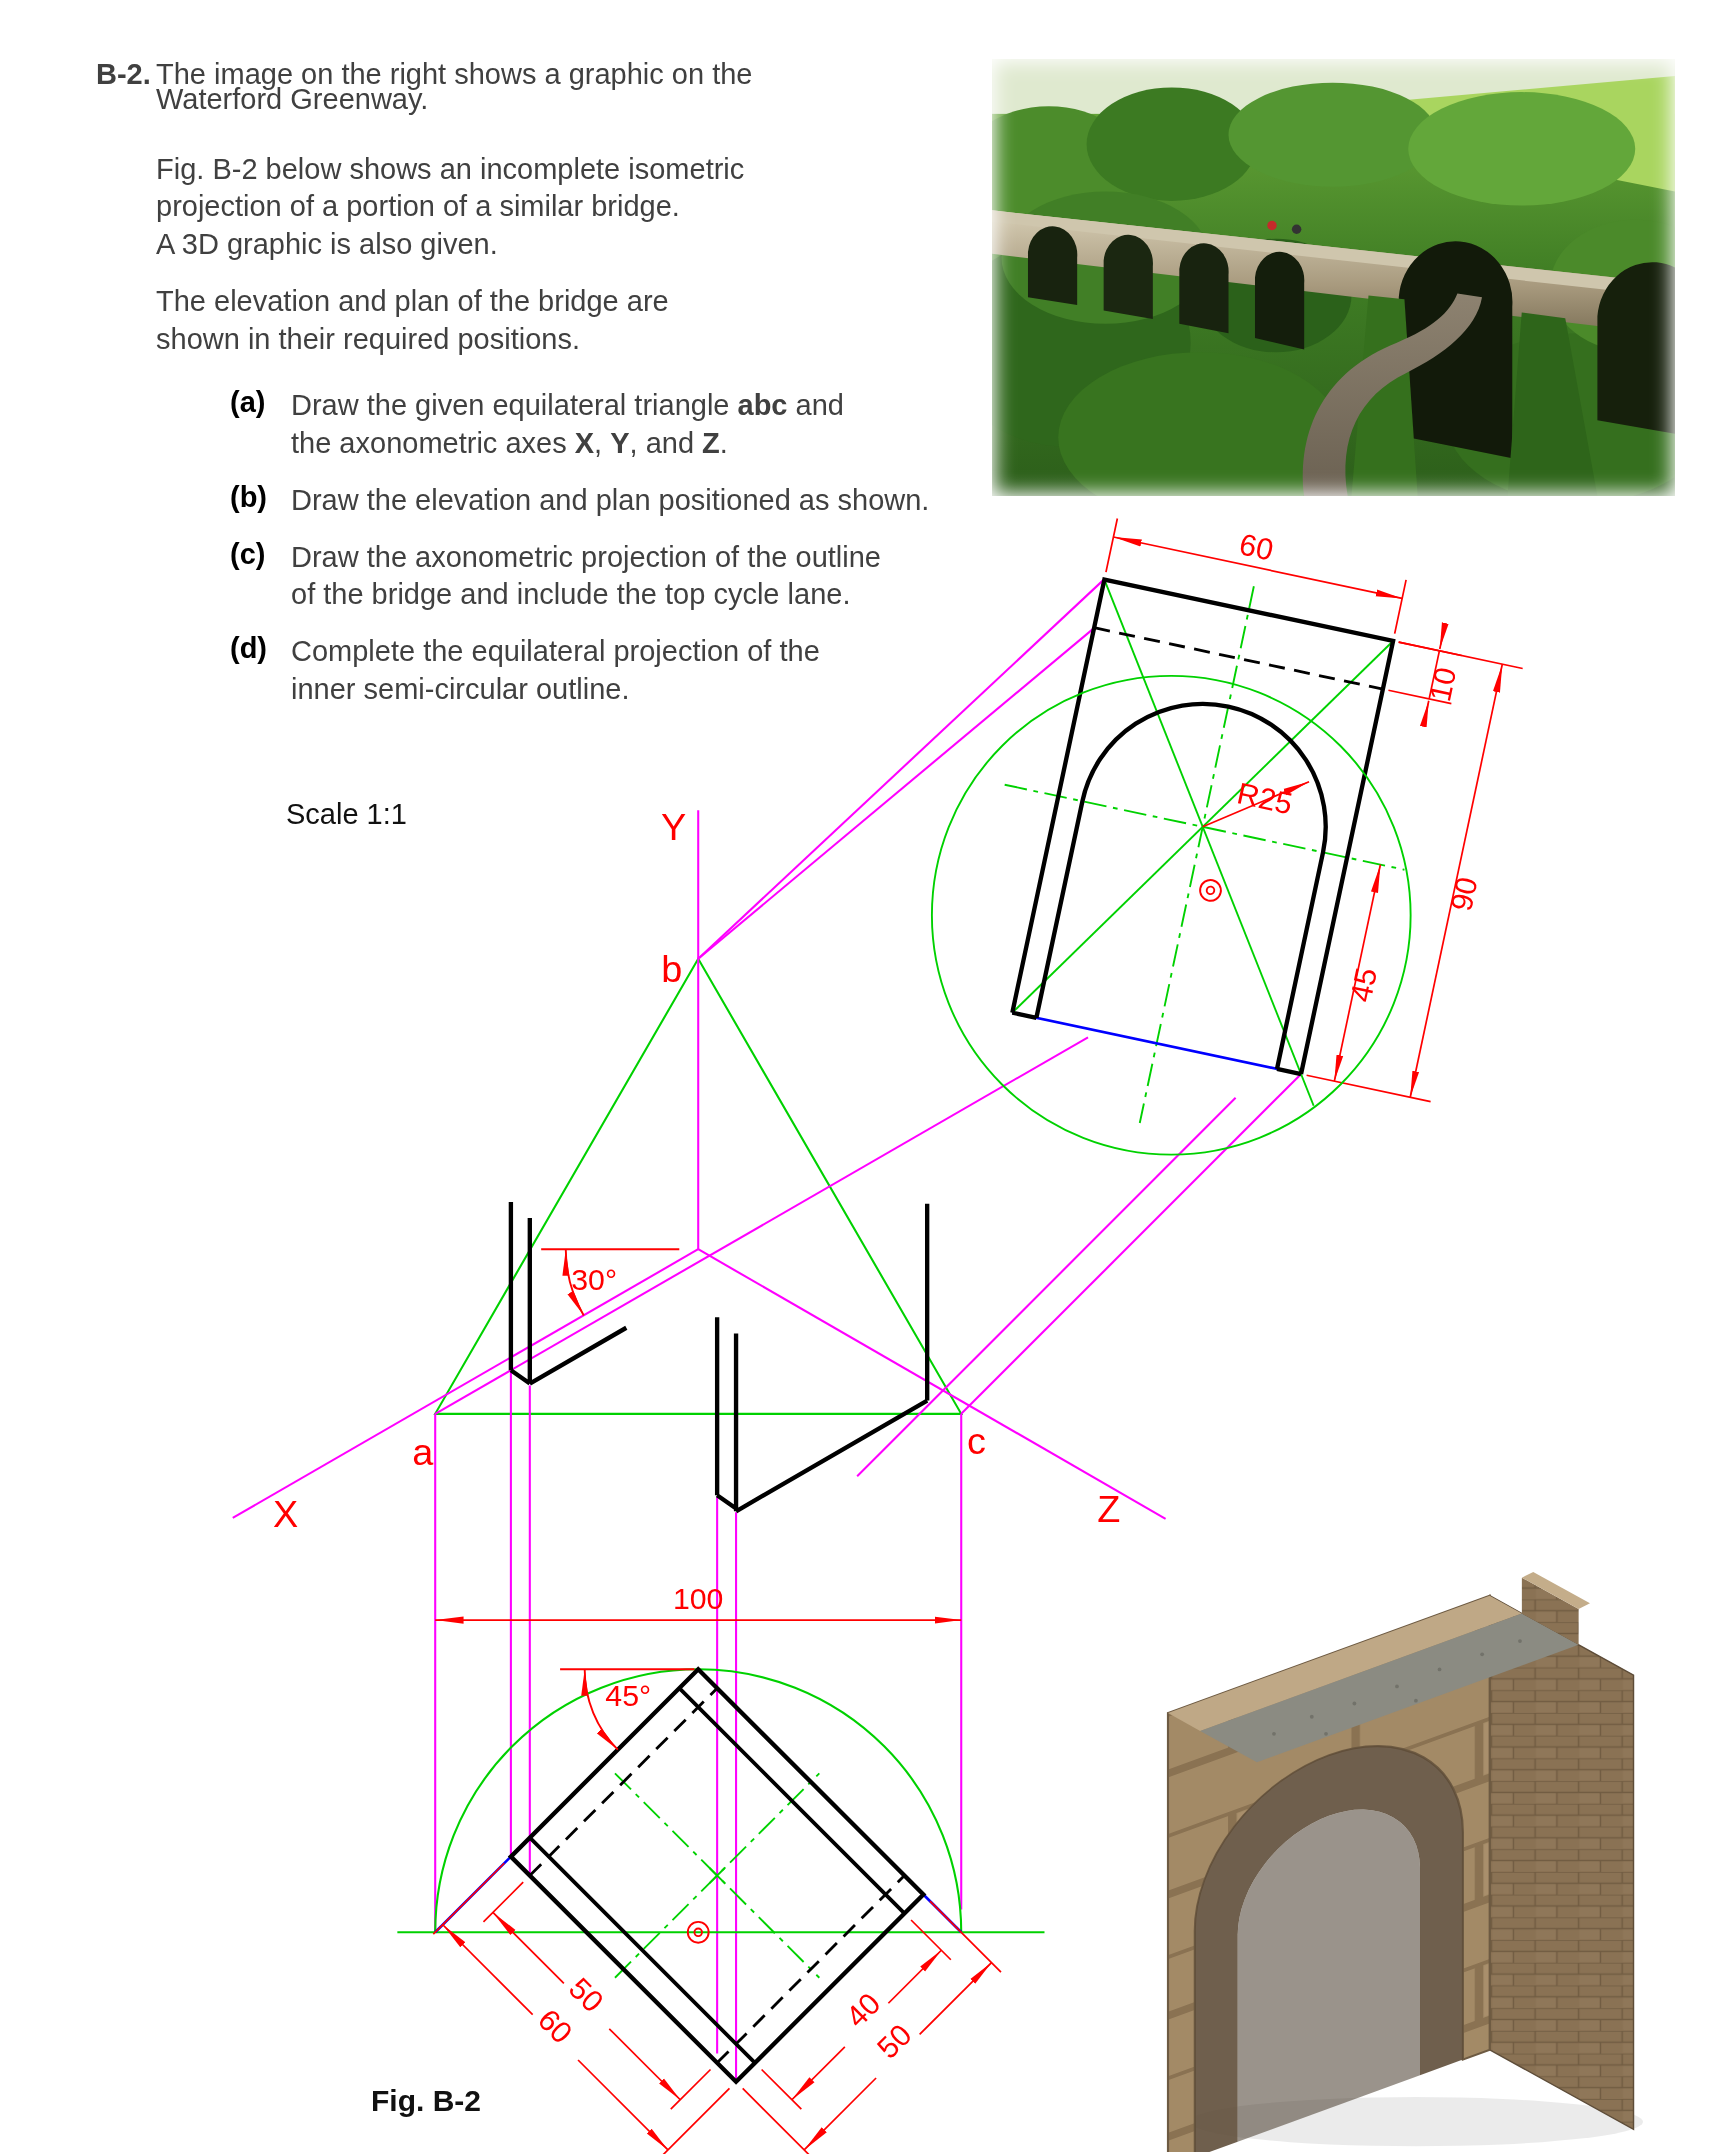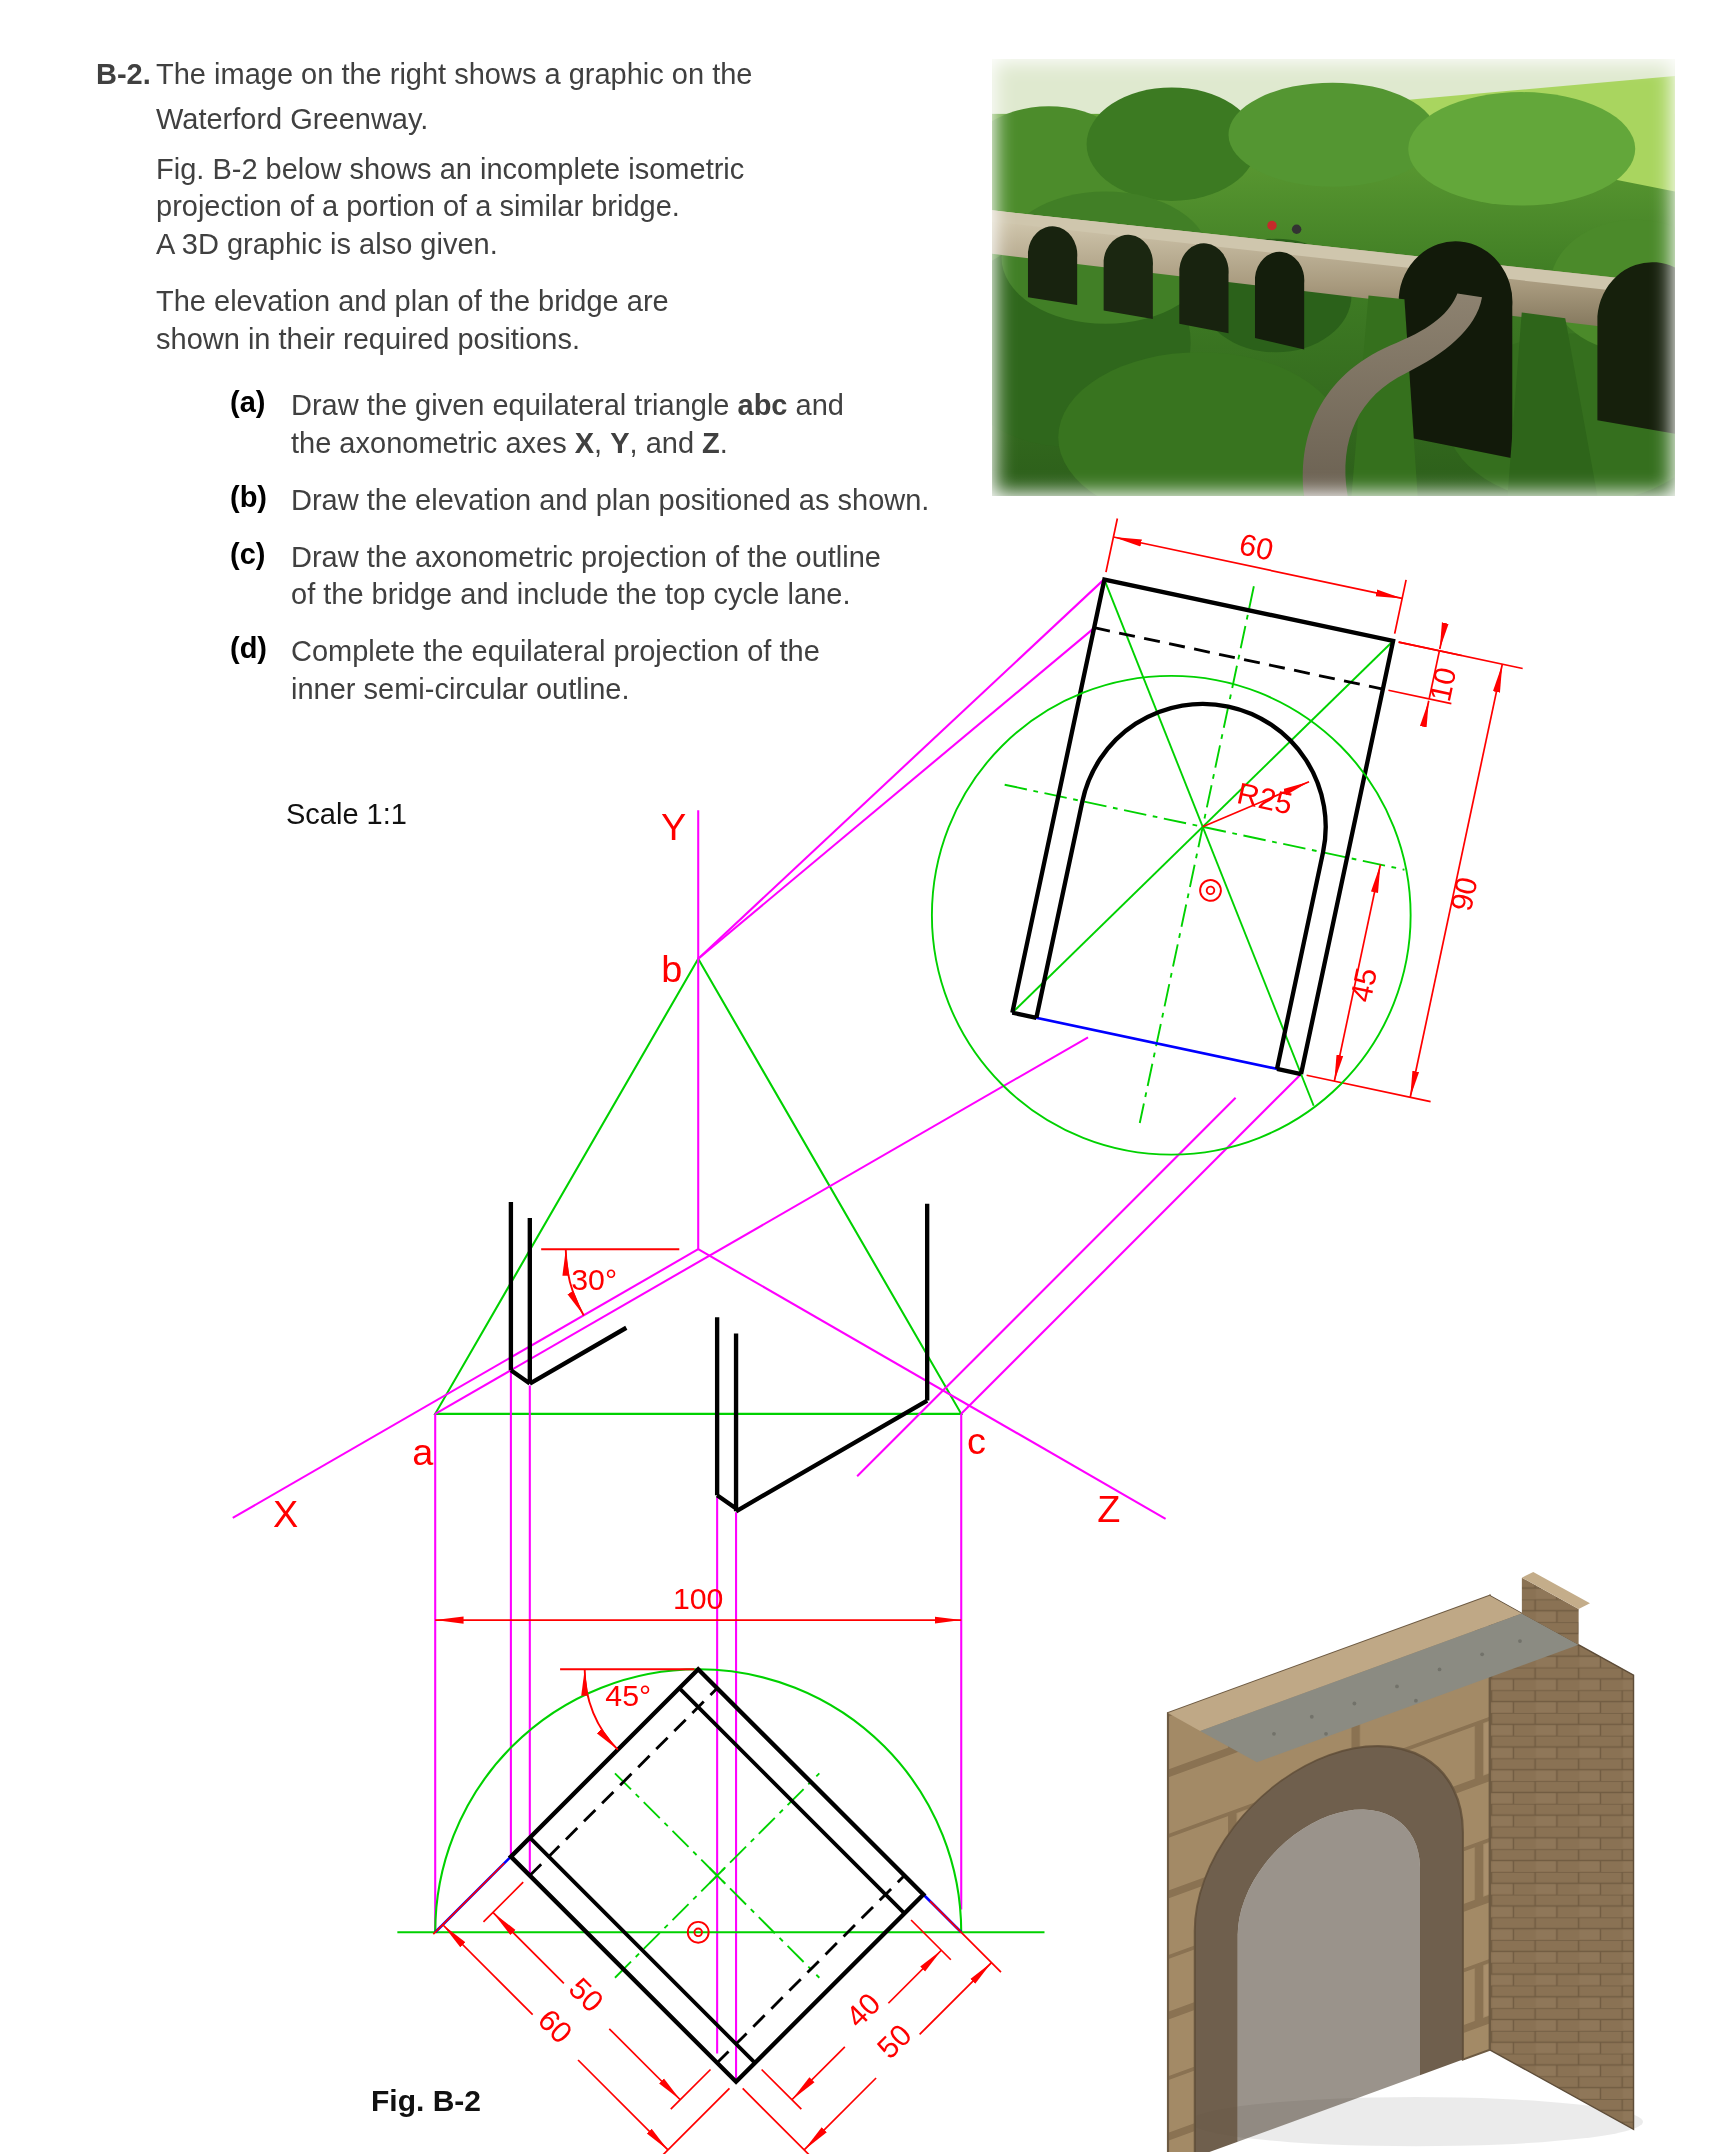--- a/index.html
+++ b/index.html
@@ -15,21 +15,21 @@
   .redlab{fill:#ff0000;font-size:40px;}
   .dimlab{fill:#ff0000;font-size:32px;}
   .mid{text-anchor:middle;}
 </style>
 </head>
 <body>
 
 <div>
   <div class="qline bold" style="left:96px;top:55px">B-2.</div>
   <div class="qline" style="left:156px;top:55px">The image on the right shows a graphic on the</div>
-  <div class="qline" style="left:156px;top:100px">Waterford Greenway.</div>
+  <div class="qline" style="left:156px;top:80px">Waterford Greenway.</div>
   <div class="qline" style="left:156px;top:150px">Fig. B-2 below shows an incomplete isometric</div>
   <div class="qline" style="left:156px;top:187px">projection of a portion of a similar bridge.</div>
   <div class="qline" style="left:156px;top:225px">A 3D graphic is also given.</div>
   <div class="qline" style="left:156px;top:282px">The elevation and plan of the bridge are</div>
   <div class="qline" style="left:156px;top:320px">shown in their required positions.</div>
 
   <div class="itemlabel" style="left:230px;top:386px">(a)</div>
   <div class="qline" style="left:291px;top:386px"><span>Draw the given equilateral triangle </span><span class="bold">abc</span><span> and</span></div>
   <div class="qline" style="left:291px;top:424px"><span>the axonometric axes </span><span class="bold">X</span><span>, </span><span class="bold">Y</span><span>, and </span><span class="bold">Z</span><span>.</span></div>
 

